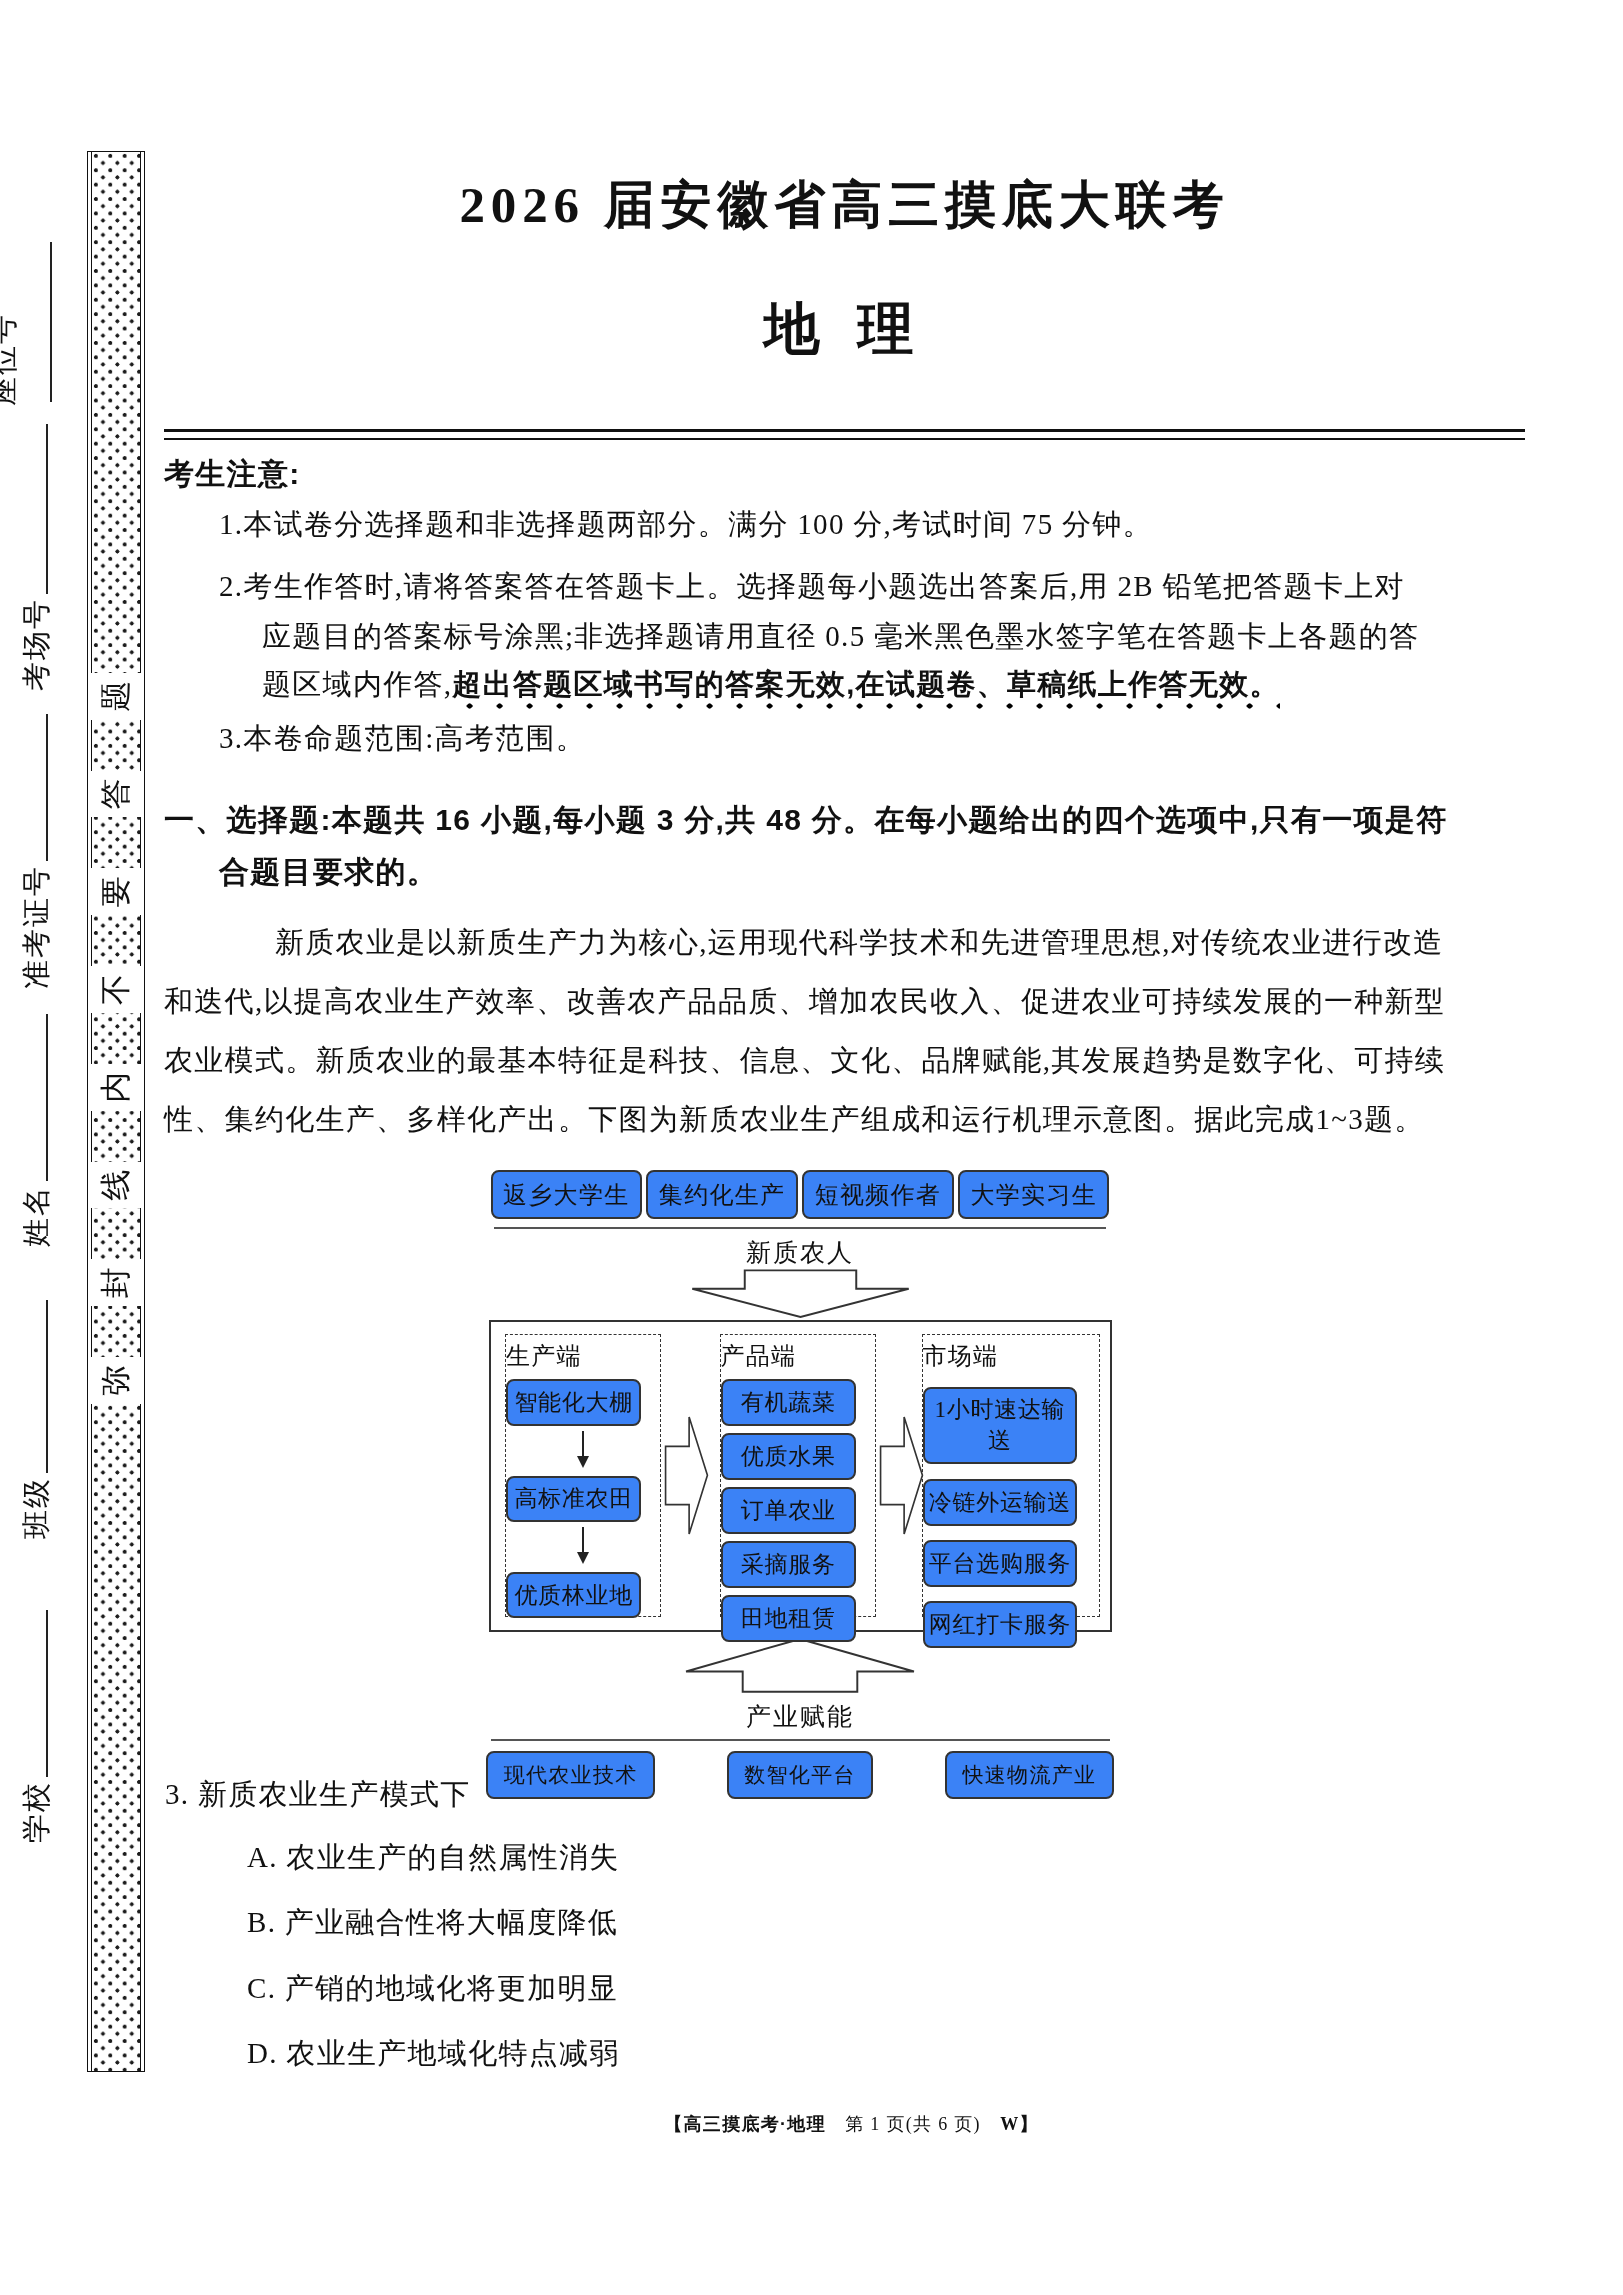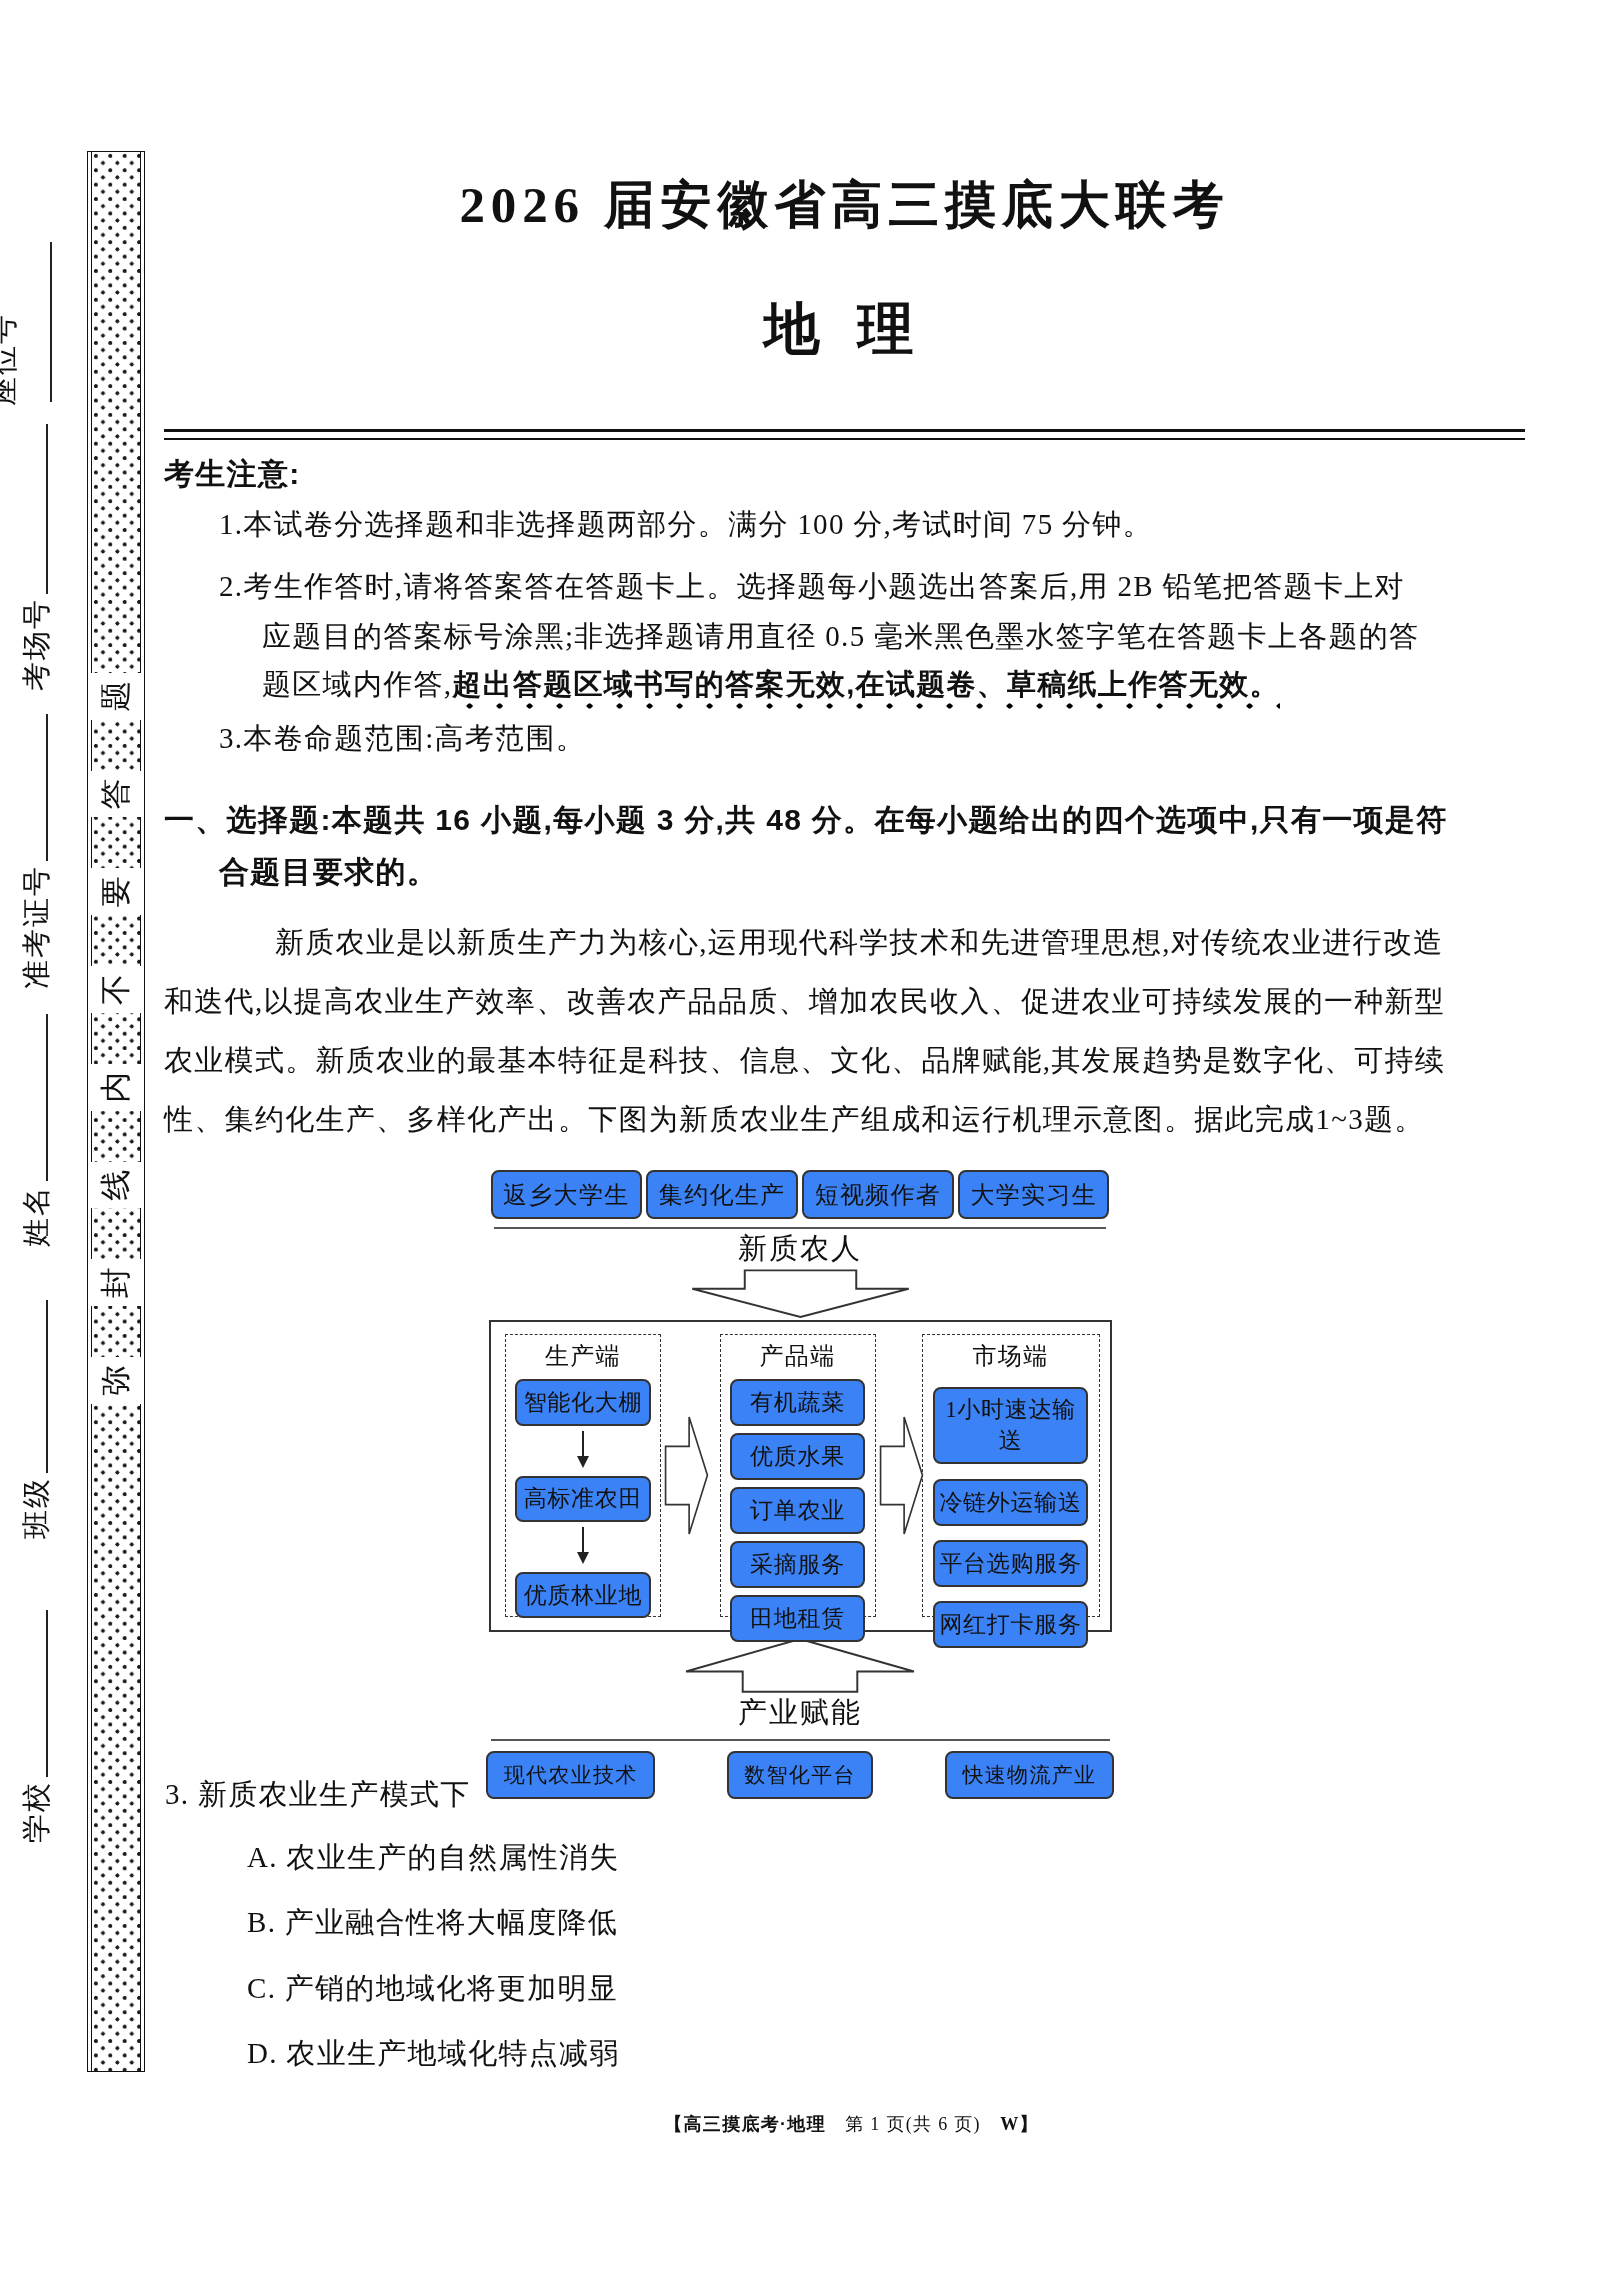--- a/index.html
+++ b/index.html
@@ -60,24 +60,24 @@
     background-size:30px 6.5px;background-repeat:repeat-x;background-position:2.6px bottom;
   }
 
   
   .diagram{position:absolute;left:486px;top:1170px;width:628px;
     display:flex;flex-direction:column;align-items:center;}
   .dbox{border:2px solid #333;border-radius:7.9px;background:#3b82f6;
     font-size:24px;letter-spacing:1.3px;padding:6.5px 10.5px;text-align:center;box-sizing:border-box;}
   .d-toprow{width:619px;display:flex;justify-content:space-between;}
   .d-topline{width:612px;border-top:2px solid #555;margin-top:7.9px;}
-  .d-label{font-size:29px;letter-spacing:2px;margin-top:0;}
+  .d-label{font-size:25px;letter-spacing:2px;margin-top:7px;}
   .d-main{width:619px;height:308px;border:2px solid #333;margin-top:1.3px;position:relative;background:#fff;}
   .d-col{position:absolute;top:11.8px;height:283px;border:1.6px dashed #333;box-sizing:border-box;
-    display:flex;flex-direction:column;align-items:center;padding-top:5.2px;}
+    display:flex;flex-direction:column;padding-top:5.2px;}
   .d-col-title{font-size:24px;letter-spacing:1.3px;}
   .d-col .dbox{font-size:23px;letter-spacing:0.7px;padding:5.9px 3.9px;width:88%;margin-top:7.2px;}
   .col-market .dbox{margin-top:14.4px;}
   .tarrow{display:flex;flex-direction:column;align-items:center;margin-top:5.2px;}
   .tarrow .line{width:2px;height:25px;background:#222;}
   .tarrow .head{width:0;height:0;border-left:6.5px solid transparent;border-right:6.5px solid transparent;border-top:12.4px solid #222;}
   .arrow-right-svg{position:absolute;top:93px;}
   .d-botline{width:619px;border-top:2px solid #555;margin-top:5.2px;}
   .d-botrow{width:628px;display:flex;justify-content:space-between;margin-top:10.5px;}
   .d-botrow .dbox{font-size:21px;padding:7.9px 15.7px;}

